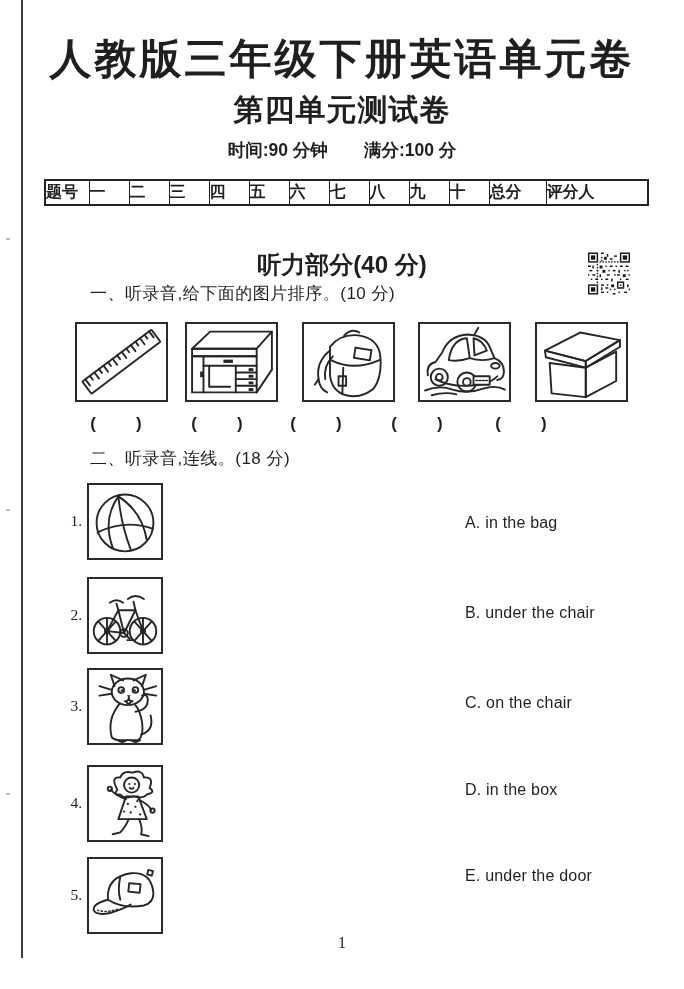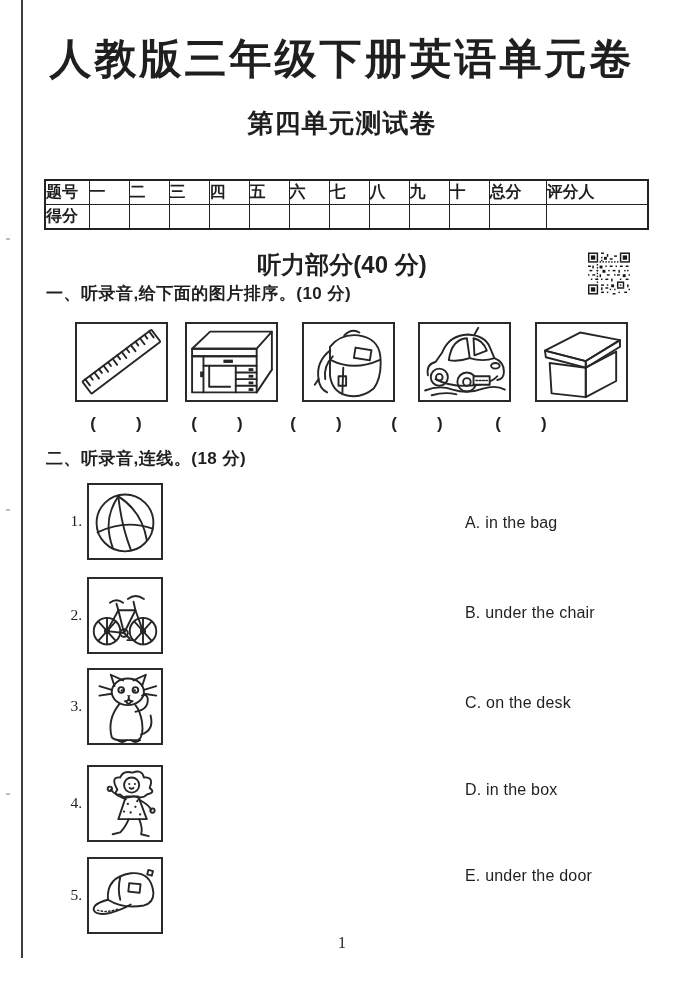--- a/index.html
+++ b/index.html
@@ -6,29 +6,29 @@
   .page{
     position:relative;width:684px;height:989px;background:#ffffff;
     font-family:"Liberation Sans",sans-serif;color:#1f1f1f;overflow:hidden;
     margin:0 auto;
   }
   .abs{position:absolute;}
   .center-line{left:0;right:0;text-align:center;}
   .margin-rule{left:21px;top:0;width:2px;height:958px;background:#3d3d3d;}
   .margin-tick{left:6px;width:4px;height:2px;background:#aaa;opacity:.8;}
   .doc-title{top:31px;font-size:42px;font-weight:700;letter-spacing:3px;}
-  .doc-subtitle{top:106px;font-size:26px;font-weight:700;letter-spacing:1px;}
+  .doc-subtitle{top:90px;font-size:30px;font-weight:700;letter-spacing:1px;}
   .info-row{top:138px;left:0;right:0;display:flex;justify-content:center;gap:36px;
     font-size:17.5px;font-weight:700;}
   .score-table{left:44px;top:179px;width:605px;border-collapse:collapse;table-layout:fixed;
     font-family:"Liberation Serif",serif;font-size:16px;border:2px solid #222;}
   .score-table td{border:1px solid #222;height:23px;padding:0;font-weight:600;}
   .listening-title{top:249px;font-size:24px;font-weight:700;}
   .qr{left:588px;top:251px;width:42px;height:45px;}
-  .sec-heading{font-size:17px;font-weight:700;letter-spacing:.5px;}
+  .sec-heading{font-size:17px;font-weight:400;letter-spacing:.5px;margin-left:44px;}
   .pic-box{border:2px solid #2a2a2a;background:#fff;box-sizing:border-box;}
   .pic-box svg{width:100%;height:100%;display:block;}
   .p1-box{top:322px;width:93px;height:80px;}
   .answer-slot{top:412px;width:70px;text-align:center;font-size:17px;font-weight:700;letter-spacing:2px;}
   .match-box{left:87px;width:76px;height:77px;}
   .match-num{left:54px;width:28px;text-align:right;font-family:"Liberation Serif",serif;font-size:15.5px;}
   .match-option{left:465px;font-size:16px;letter-spacing:.2px;white-space:nowrap;}
   .page-num{top:934px;font-family:"Liberation Serif",serif;font-size:16px;}
   svg .ln{fill:none;stroke:#262626;stroke-width:2;stroke-linecap:round;stroke-linejoin:round;}
   svg .fl{fill:#262626;stroke:none;}
@@ -39,20 +39,24 @@
 <div class="page">
 
   <div class="abs margin-rule"></div>
   <div class="abs margin-tick" style="top:238px"></div>
   <div class="abs margin-tick" style="top:509px"></div>
   <div class="abs margin-tick" style="top:793px"></div>
 
   <div class="abs center-line doc-title">人教版三年级下册英语单元卷</div>
   <div class="abs center-line doc-subtitle">第四单元测试卷</div>
 
+  <div class="abs info-row">
+    <span>时间:90 分钟</span>
+    <span>满分:100 分</span>
+  </div>
 
   <table class="abs score-table">
     <colgroup>
       <col style="width:44px">
         <col style="width:40px">
         <col style="width:40px">
         <col style="width:40px">
       <col style="width:40px">
         <col style="width:40px">
         <col style="width:40px">
@@ -71,35 +75,20 @@
       <td>三</td>
       <td>四</td>
       <td>五</td>
       <td>六</td>
       <td>七</td>
       <td>八</td>
       <td>九</td>
       <td>十</td>
       <td>总分</td>
       <td>评分人</td>
-    </tr>
-    <tr>
-      <td>得分</td>
-      <td></td>
-      <td></td>
-      <td></td>
-      <td></td>
-      <td></td>
-      <td></td>
-      <td></td>
-      <td></td>
-      <td></td>
-      <td></td>
-      <td></td>
-      <td></td>
     </tr>
   </tbody>
     </table>
 
   <div class="abs center-line listening-title">听力部分(40 分)</div>
 
   <div class="abs qr">
     <svg viewBox="0 0 29 29" width="100%" height="100%">
       <g fill="#151515">
         <rect x="0" y="0" width="7" height="1"></rect>
@@ -398,19 +387,19 @@
         <rect x="42" y="26" width="12" height="9" transform="rotate(6 48 30)"></rect>
         <rect x="62" y="12" width="5" height="5" transform="rotate(15 64.5 14.5)"></rect>
         <path d="M20,43 Q4,47 5,54 Q8,60 22,57 Q36,53 44,48"></path>
         <path d="M9,54 Q18,57 30,53" stroke-dasharray="1.5,2.5" stroke-width="1.5"></path>
       </g>
     </svg>
   </div>
 
   <div class="abs match-option" style="top:514px">A. in the bag</div>
   <div class="abs match-option" style="top:604px">B. under the chair</div>
-  <div class="abs match-option" style="top:694px">C. on the desk</div>
+  <div class="abs match-option" style="top:694px">C. on the chair</div>
   <div class="abs match-option" style="top:781px">D. in the box</div>
   <div class="abs match-option" style="top:867px">E. under the door</div>
 
   <div class="abs center-line page-num">1</div>
 
 </div>
 
 </body></html>

